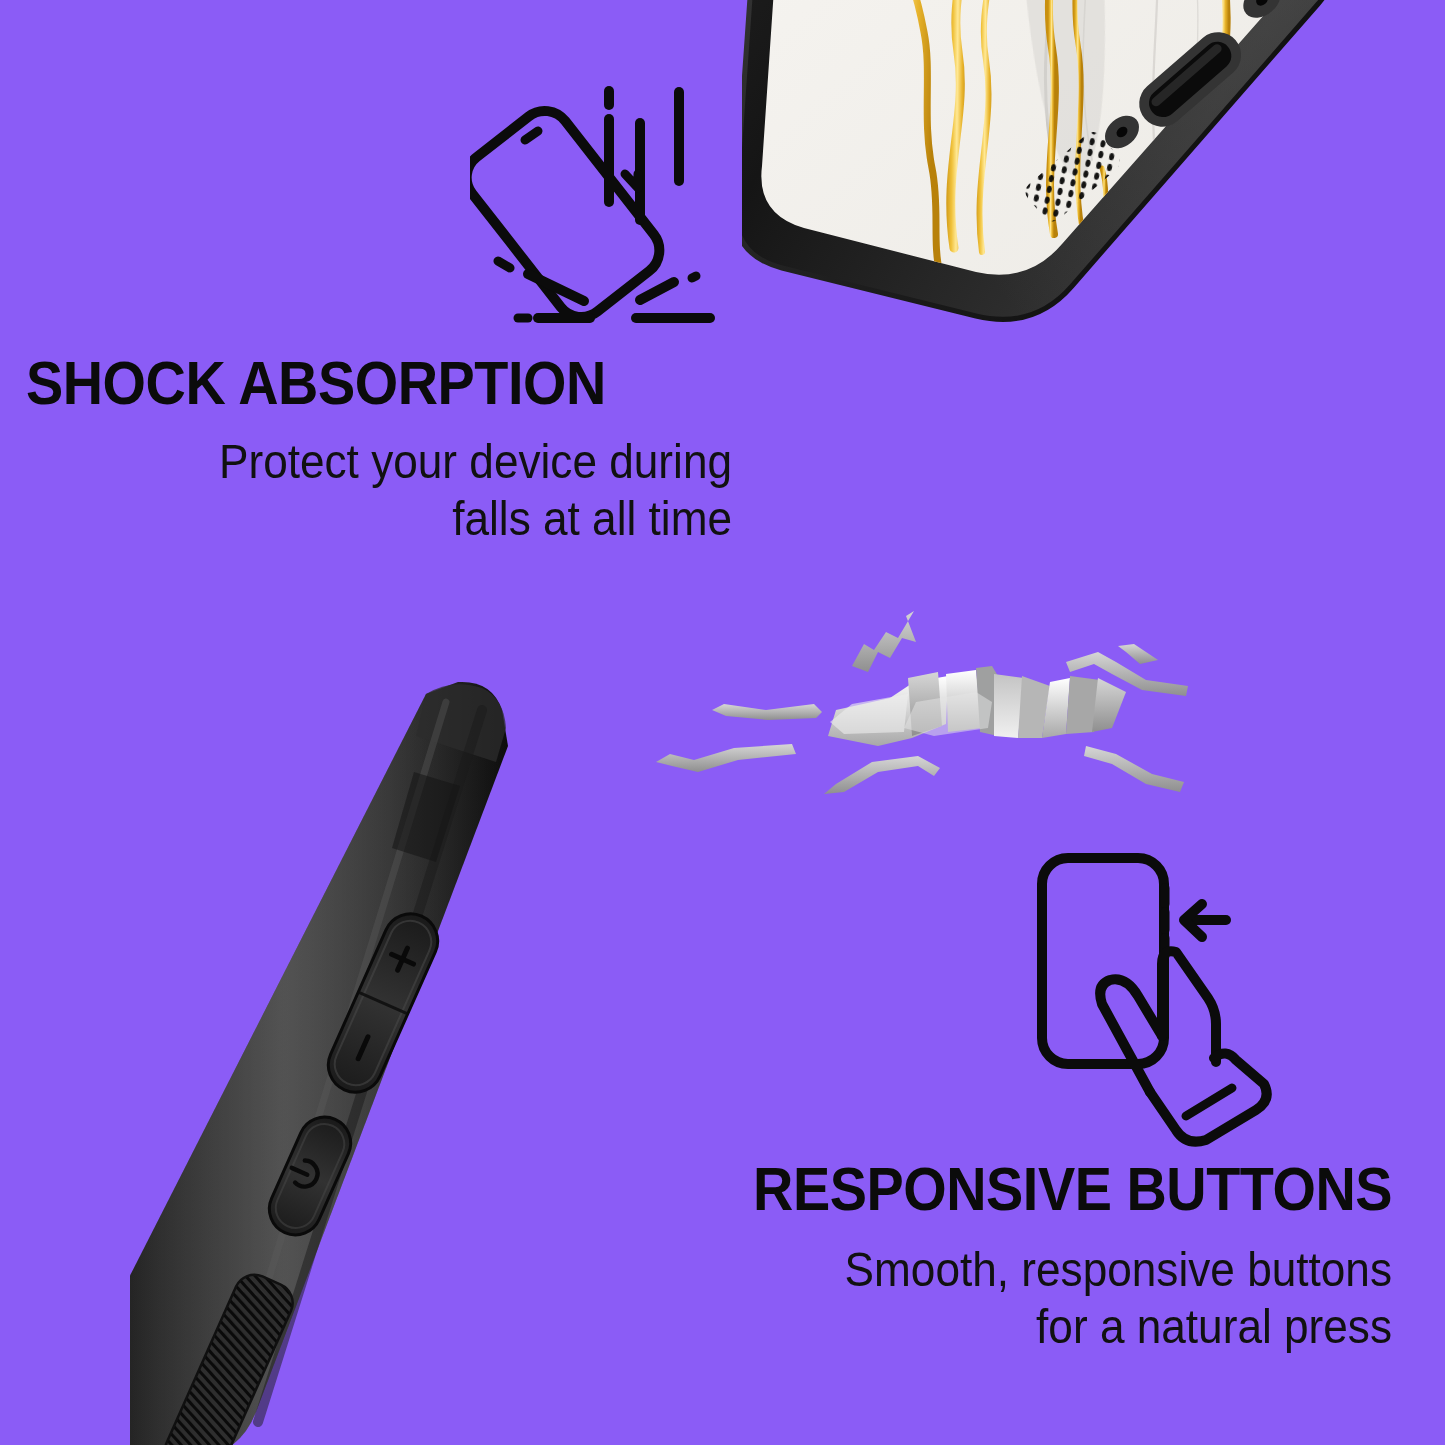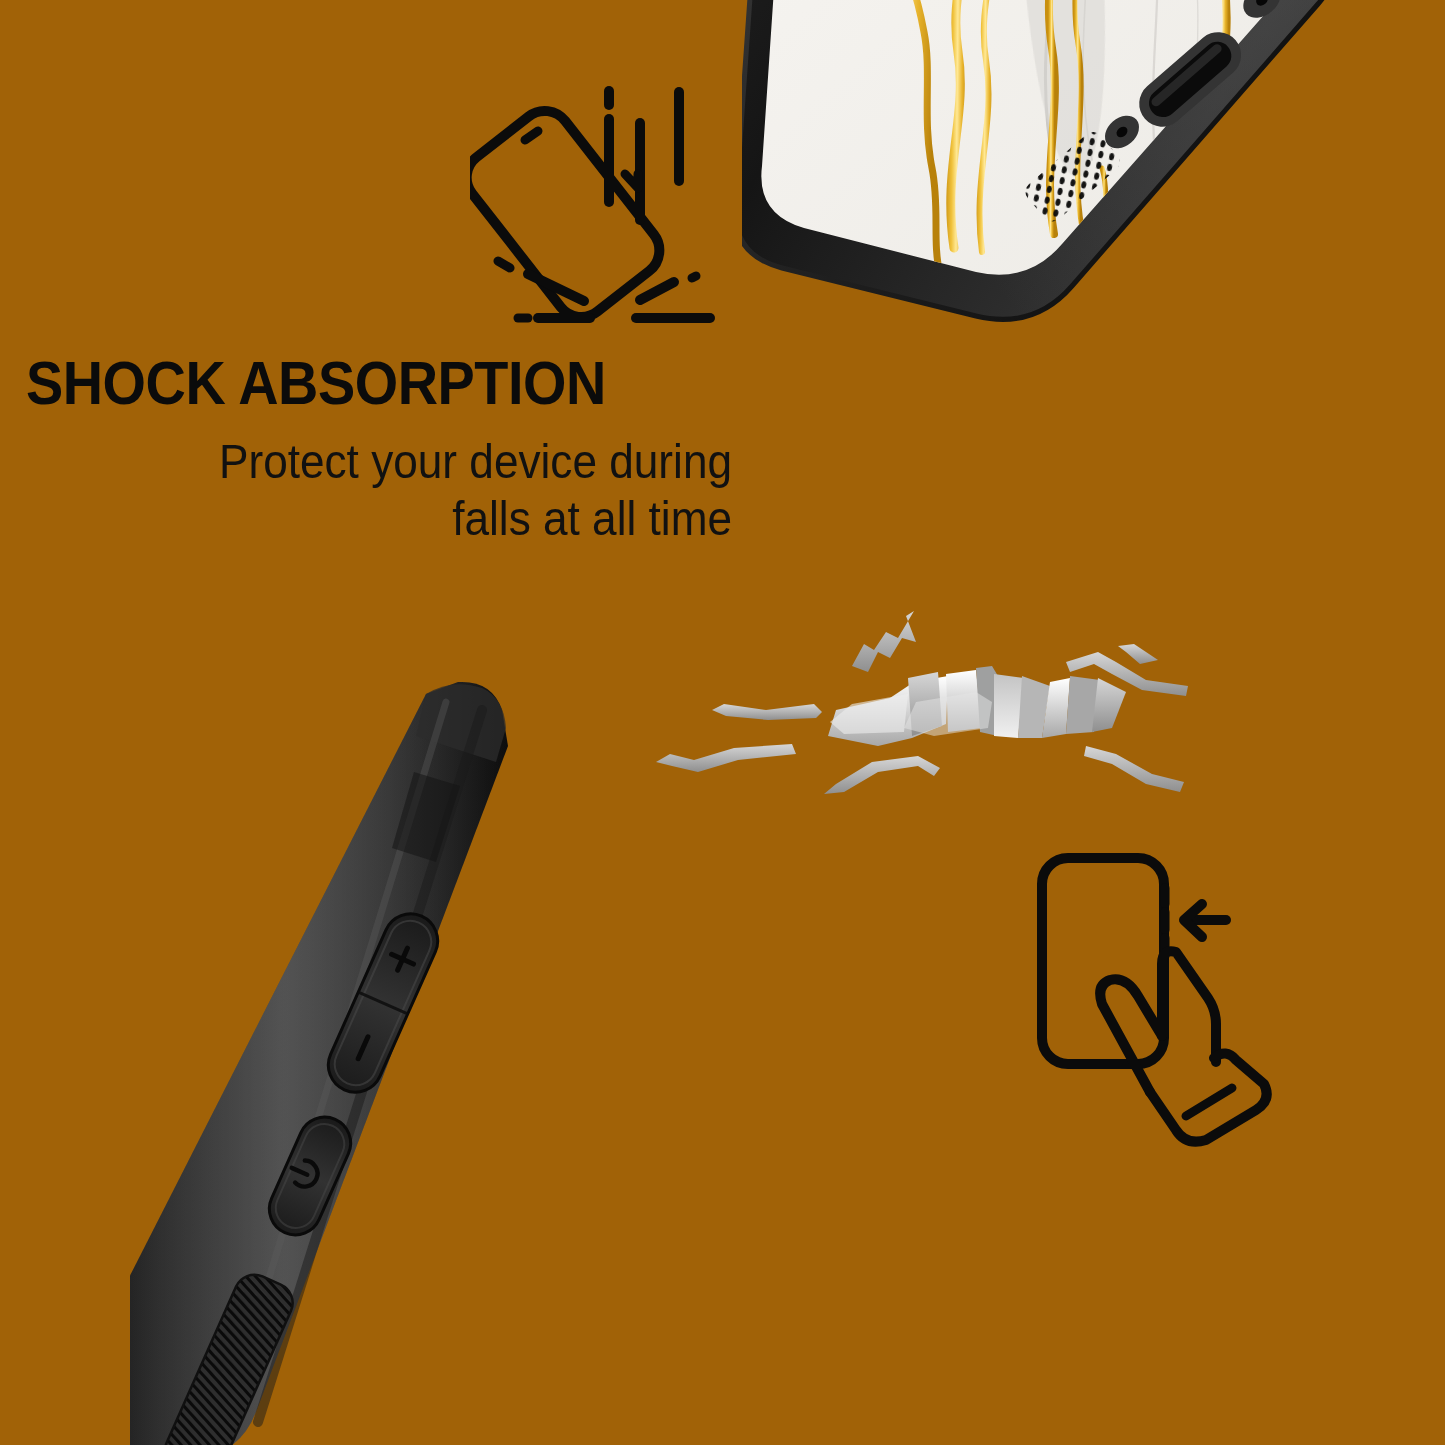--- a/index.html
+++ b/index.html
@@ -3,21 +3,21 @@
 <meta charset="utf-8">
 <style>
   html,body{margin:0;padding:0;}
   body{
     width:1445px;height:1445px;
     background:#eaeaea;
     font-family:"Liberation Sans", sans-serif;
     overflow:hidden;
     position:relative;
   }
-  .stage{position:absolute;inset:0;width:1445px;height:1445px;overflow:hidden;background:#a16207;}
+  .stage{position:absolute;inset:0;width:1445px;height:1445px;overflow:hidden;background:#8b5cf6;}
 
   
   .feature-block{position:absolute;}
   .feature-title{
     font-weight:700;
     letter-spacing:-0.5px;
     color:#0b0b0b;
     line-height:1;
     white-space:nowrap;
     transform:scaleX(0.90);
@@ -368,14 +368,21 @@
   </div>
 
   <div class="feature-block" id="block-shock">
     <div class="feature-title">SHOCK ABSORPTION</div>
     <div class="feature-sub">
       <div>Protect your device during</div>
       <div>falls at all time</div>
     </div>
   </div>
 
+  <div class="feature-block" id="block-buttons">
+    <div class="feature-title">RESPONSIVE BUTTONS</div>
+    <div class="feature-sub">
+      <div>Smooth, responsive buttons</div>
+      <div>for a natural press</div>
+    </div>
+  </div>
 
 </div>
 
 </body></html>

